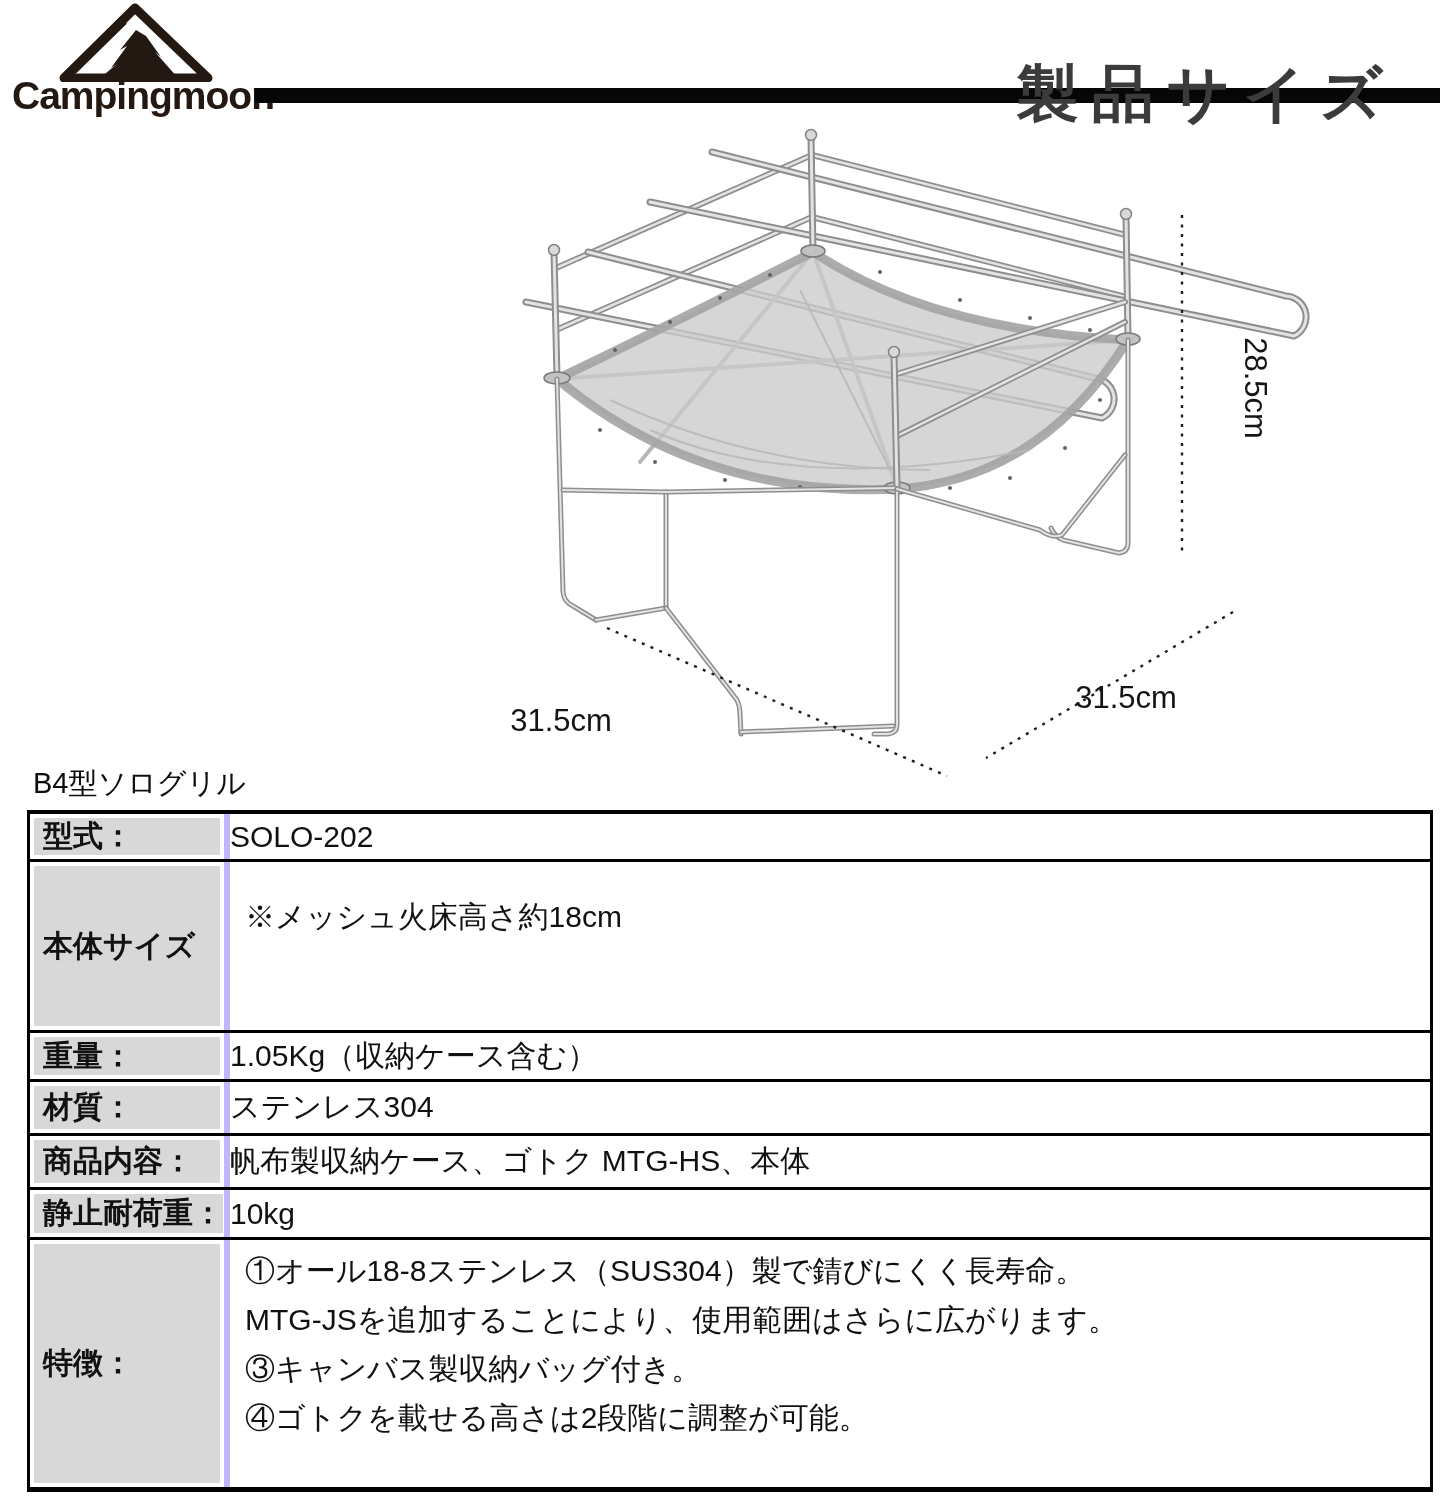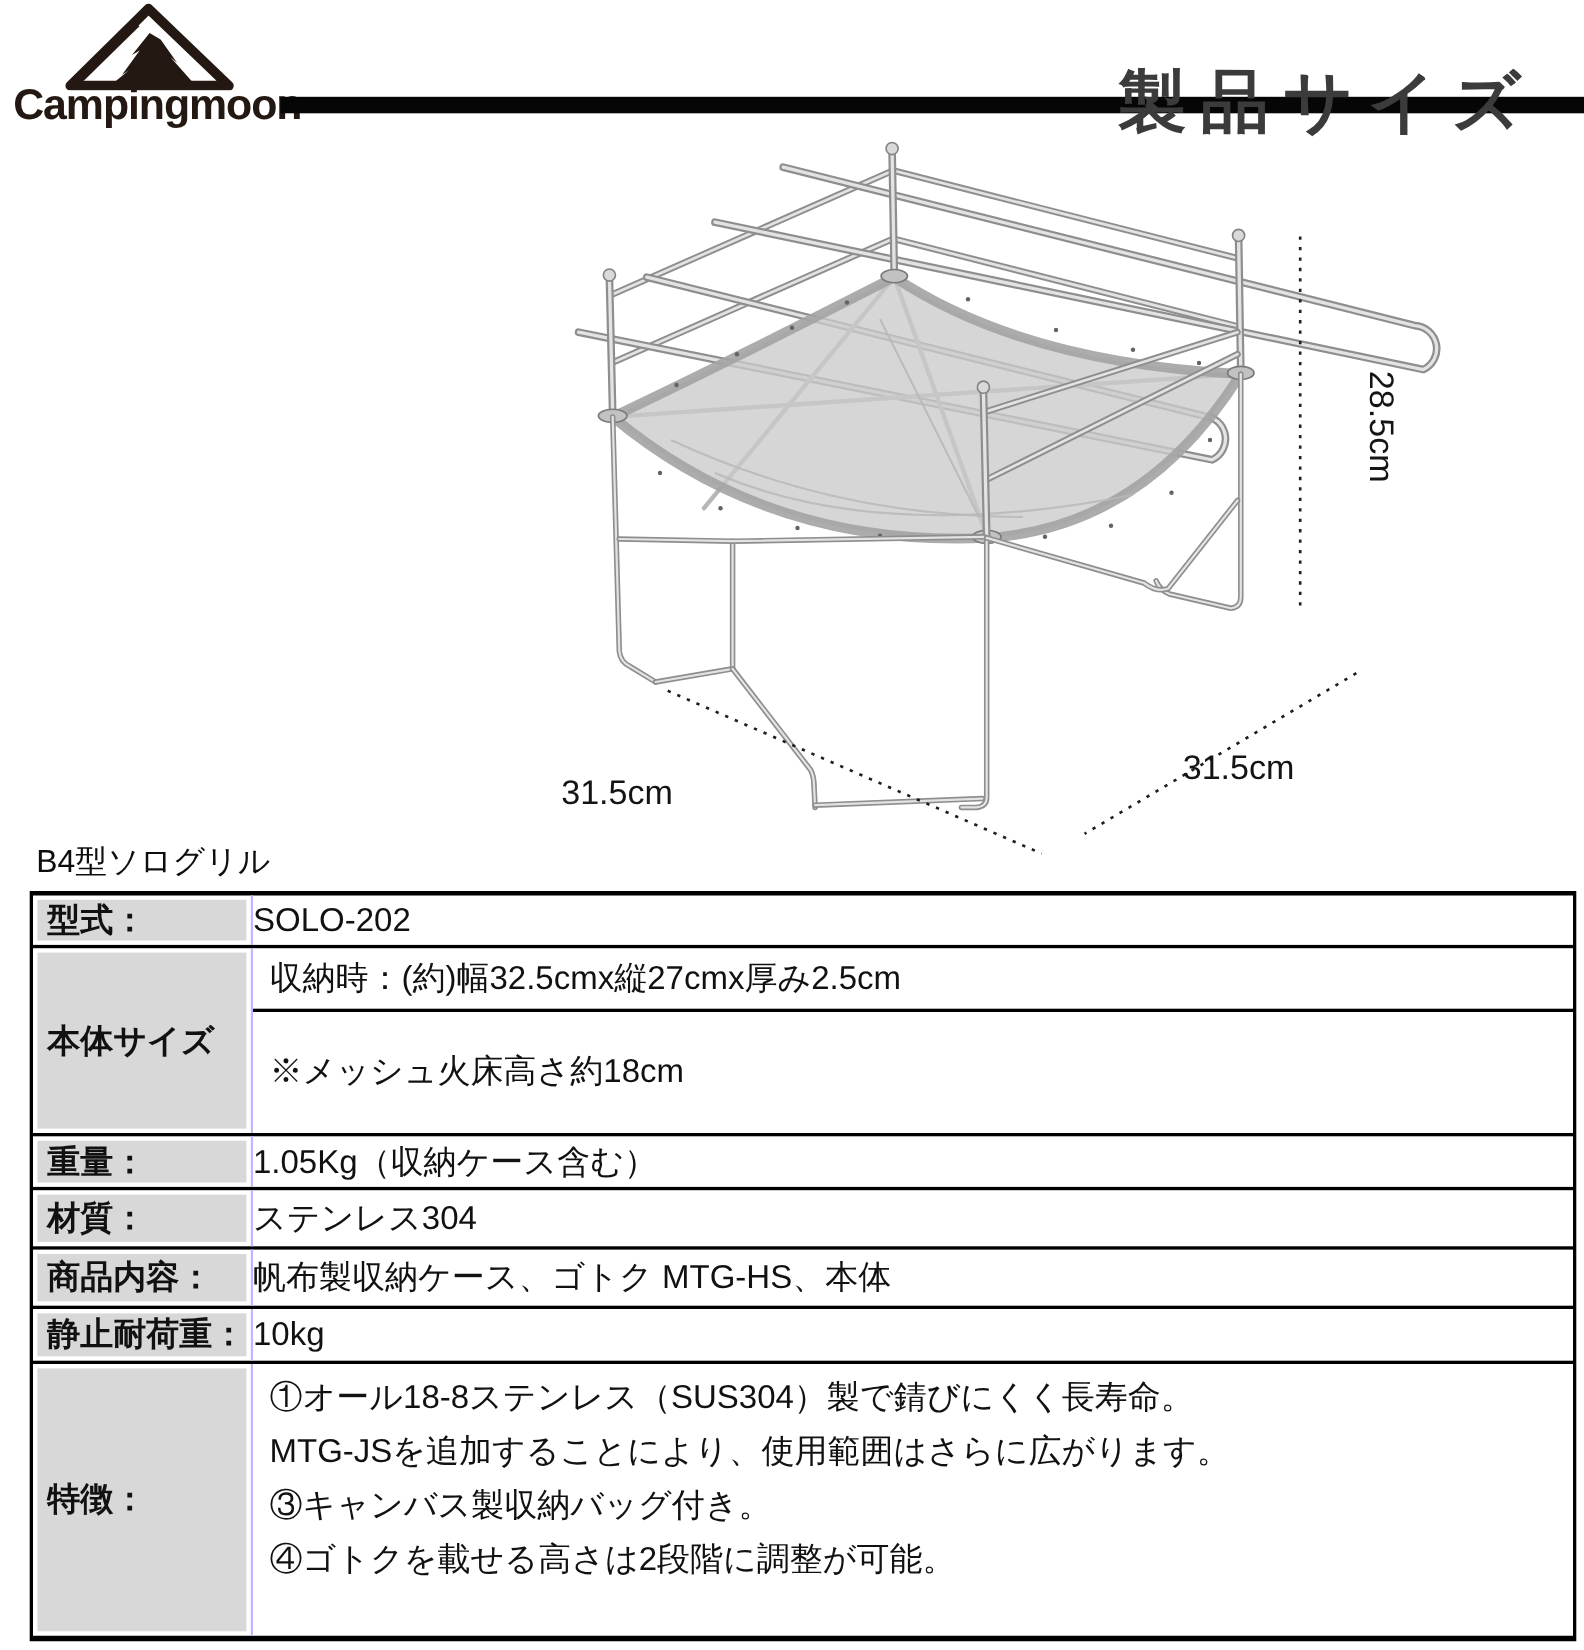--- a/index.html
+++ b/index.html
@@ -32,21 +32,21 @@
   .dot{fill:#636363;}
   .dash{stroke:#1f1f1f;stroke-width:2.4;stroke-dasharray:3 6.5;fill:none;}
   .dim-text{font-family:"Liberation Sans",sans-serif;font-size:31px;fill:#141414;}
 
   
   .product-name{left:33px;top:764px;font-size:29px;color:#0d0d0d;}
   .spec-table{left:27px;top:810px;width:1406px;border:3px solid #000;border-top-width:4px;border-bottom-width:5px;
     box-sizing:border-box;font-size:30px;}
   .row{display:flex;border-bottom:3px solid #000;}
   .row:last-child{border-bottom:none;}
-  .lbl{width:200px;flex:0 0 200px;border-right:2px solid #c4b5fd;box-sizing:border-box;display:flex;}
+  .lbl{width:200px;flex:0 0 200px;border-right:6px solid #c4b5fd;box-sizing:border-box;display:flex;}
   .lbl-inner{background:#d8d8d8;margin:4px;flex:1;display:flex;align-items:center;padding-left:9px;
     font-weight:700;white-space:nowrap;}
   .val{flex:1;display:flex;align-items:center;box-sizing:border-box;white-space:nowrap;}
   .h45{height:45px;} .h42{height:46px;} .h51{height:51px;} .h47{height:47px;}
   .size-right{flex:1;display:flex;flex-direction:column;}
   .sub-top{height:55px;border-bottom:3px solid #000;display:flex;align-items:center;padding-left:15px;}
   .sub-bottom{height:110px;display:flex;flex-direction:column;justify-content:center;padding-left:15px;}
   .sub-bottom div{line-height:52px;white-space:nowrap;}
   .features{flex:1;padding:6px 0 4px 15px;}
   .features div{line-height:49px;white-space:nowrap;}
@@ -210,21 +210,20 @@
       <div class="lbl-inner">型式：</div>
     </div>
     <div class="val">SOLO-202</div>
   </div>
 
   <div class="row">
     <div class="lbl" style="height:168px;">
       <div class="lbl-inner">本体サイズ</div>
     </div>
     <div class="size-right">
-      <div class="sub-top">収納時：(約)幅32.5cmx縦27cmx厚み2.5cm</div>
       <div class="sub-bottom">
         <div>※メッシュ火床高さ約18cm</div>
       </div>
     </div>
   </div>
 
   <div class="row">
     <div class="lbl h42">
       <div class="lbl-inner">重量：</div>
     </div>

